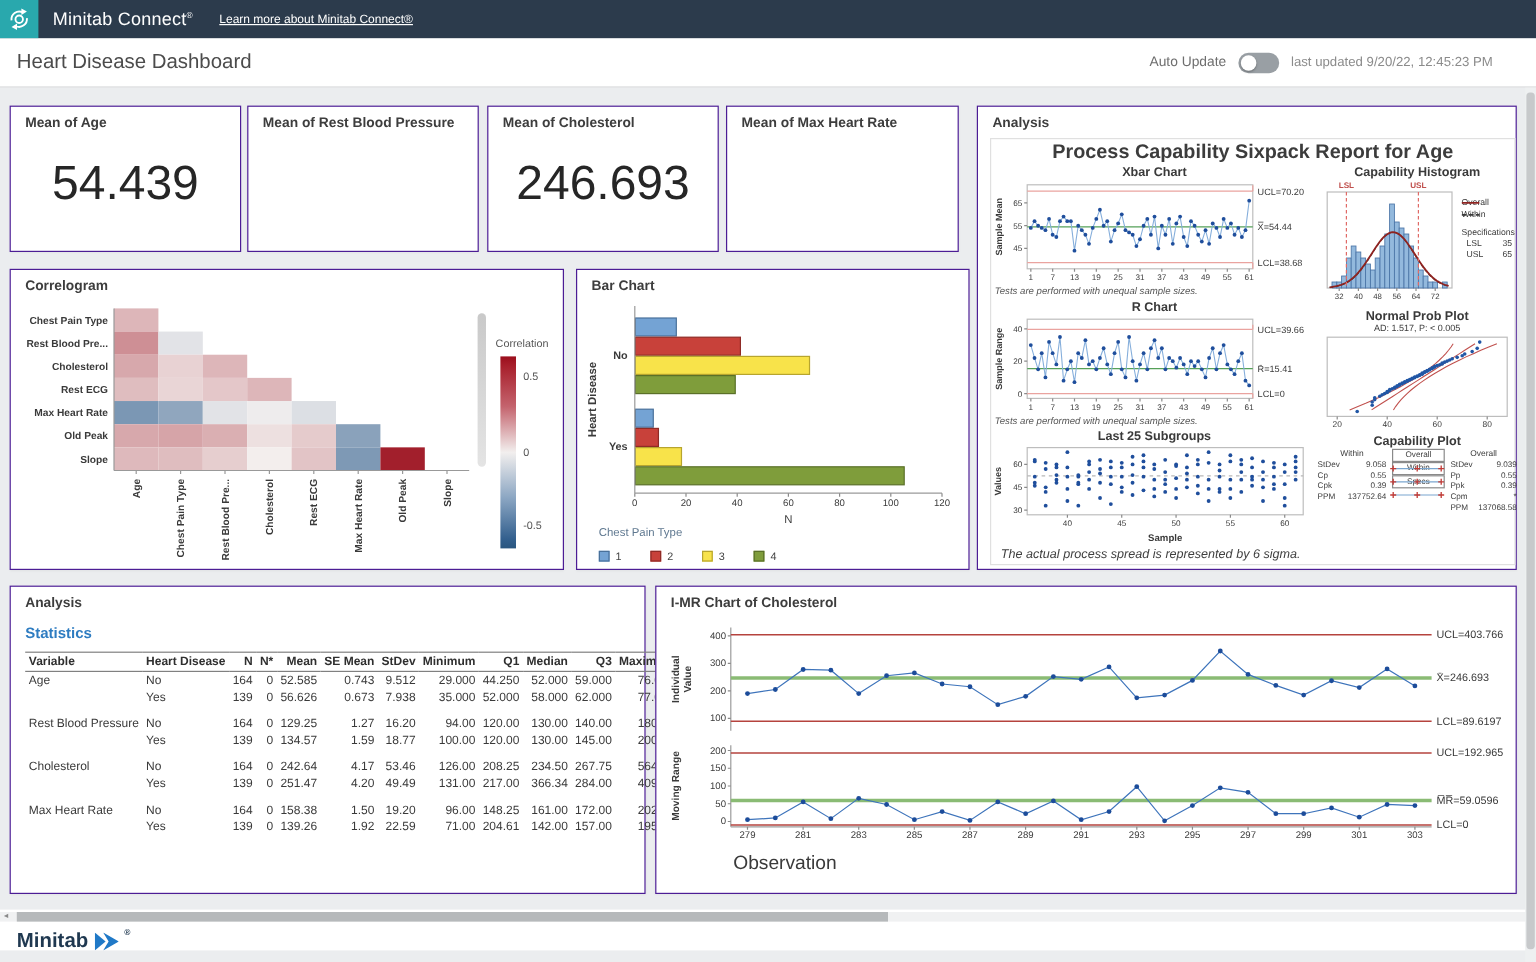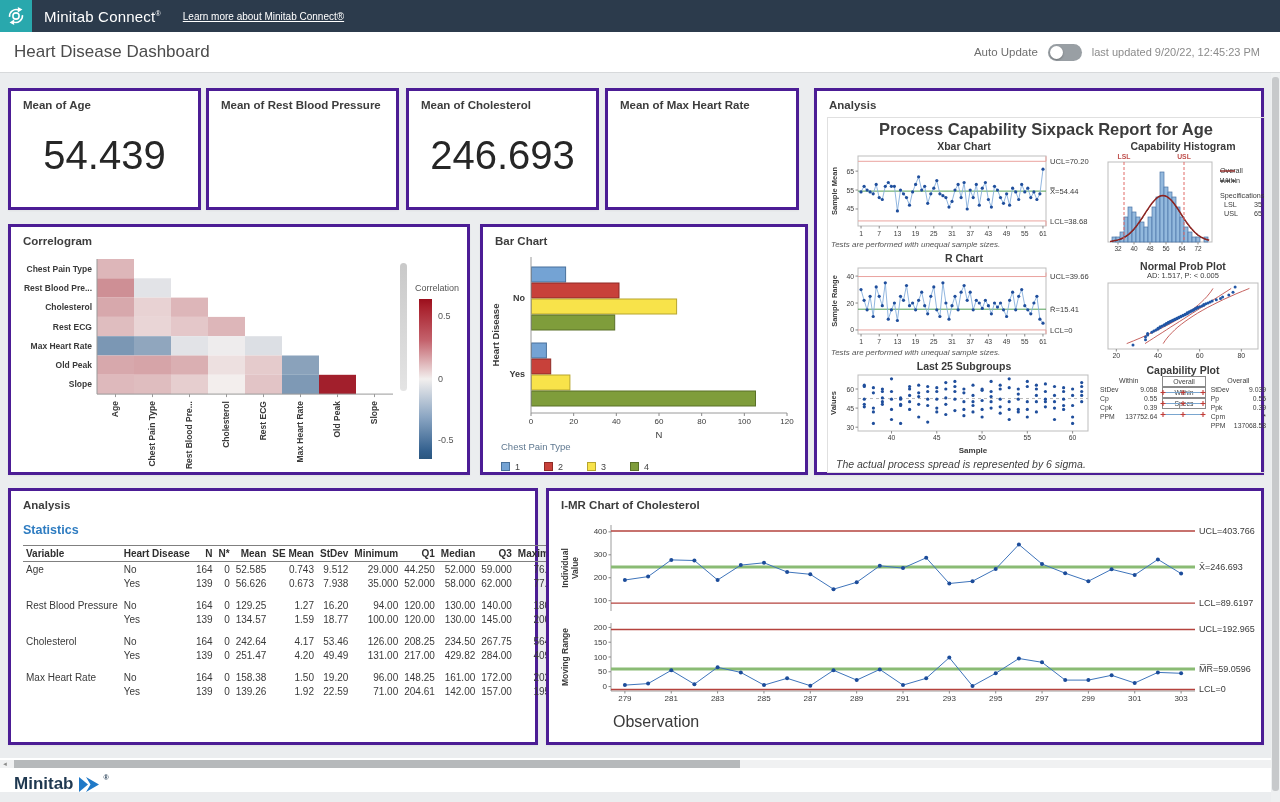--- a/index.html
+++ b/index.html
@@ -4,26 +4,26 @@
 <style>
 *{margin:0;padding:0;box-sizing:border-box}
 body{width:1280px;height:802px;position:relative;font-family:"Liberation Sans",sans-serif;background:#ebedef;overflow:hidden}
 .topbar{position:absolute;left:0;top:0;width:1280px;height:32px;background:#2c3b4c;display:flex;align-items:center}
 .logo-box{width:32px;height:32px;background:#29a8ad;display:flex;align-items:center;justify-content:center;flex:none}
 .brand{color:#fff;font-size:15px;margin-left:12px;letter-spacing:.2px}
 .brand sup{font-size:7px}
 .learn-link{color:#fff;font-size:10px;margin-left:22px;text-decoration:underline;cursor:pointer}
 .pageheader{position:absolute;left:0;top:32px;width:1280px;height:41px;background:#fff;border-bottom:1px solid #d7d9db;display:flex;align-items:center}
 .page-title{font-size:17px;color:#4c4c4c;margin-left:14px}
-.header-right{margin-left:auto;display:flex;align-items:center;gap:10px;margin-right:20px}
+.header-right{margin-left:auto;display:flex;align-items:center;gap:10px;margin-right:36px}
 .au-label{font-size:11.5px;color:#6e6e6e}
 .toggle{width:34px;height:17px;border-radius:9px;background:#999fa4;position:relative;cursor:pointer}
 .knob{width:13px;height:13px;border-radius:50%;background:#fff;position:absolute;left:2px;top:2px;box-shadow:0 1px 2px rgba(0,0,0,.3)}
 .updated{font-size:11px;color:#8b8b8b}
-.card{position:absolute;background:#fff;border:3px solid #4c1d95;box-shadow:0 1px 2px rgba(0,0,0,.05)}
+.card{position:absolute;background:#fff;border:1px solid #4c1d95;box-shadow:0 1px 2px rgba(0,0,0,.05)}
 .card-title{position:absolute;left:12px;top:8px;font-size:11.5px;font-weight:bold;color:#3d3d3d}
 .kpi-value{position:absolute;left:0;right:0;top:42px;text-align:center;font-size:40px;color:#262626;font-weight:400}
 .sp{position:absolute;left:10px;top:26px;width:438px;height:356px;border:1px solid #e0e0e0}
 .sp svg{position:absolute}
 .sp-title{position:absolute;top:2px;left:0;width:100%;text-align:center;font-size:16.5px;font-weight:bold;color:#3c3c3c}
 .sp-sub{position:absolute;text-align:center;font-size:10.5px;font-weight:bold;color:#3a3a3a}
 .sp-subsub{position:absolute;text-align:center;font-size:7.5px;color:#3a3a3a}
 .sp-note{position:absolute;font-size:8px;font-style:italic;color:#555}
 .sp-foot{position:absolute;left:8px;top:340px;font-size:10.5px;font-style:italic;color:#3f3f3f}
 #hist-legend{position:absolute;left:392px;top:48px;width:46px}
@@ -904,21 +904,21 @@
         <tr>
           <td class="l"></td>
           <td class="l">Yes</td>
           <td class="r">139</td>
           <td class="r">0</td>
           <td class="r">251.47</td>
           <td class="r">4.20</td>
           <td class="r">49.49</td>
           <td class="r">131.00</td>
           <td class="r">217.00</td>
-          <td class="r">429.82</td>
+          <td class="r">366.34</td>
           <td class="r">284.00</td>
           <td class="r">409.00</td>
         </tr>
         <tr class="spacer">
           <td colspan="12"></td>
         </tr>
         <tr>
           <td class="l">Max Heart Rate</td>
           <td class="l">No</td>
           <td class="r">164</td>

